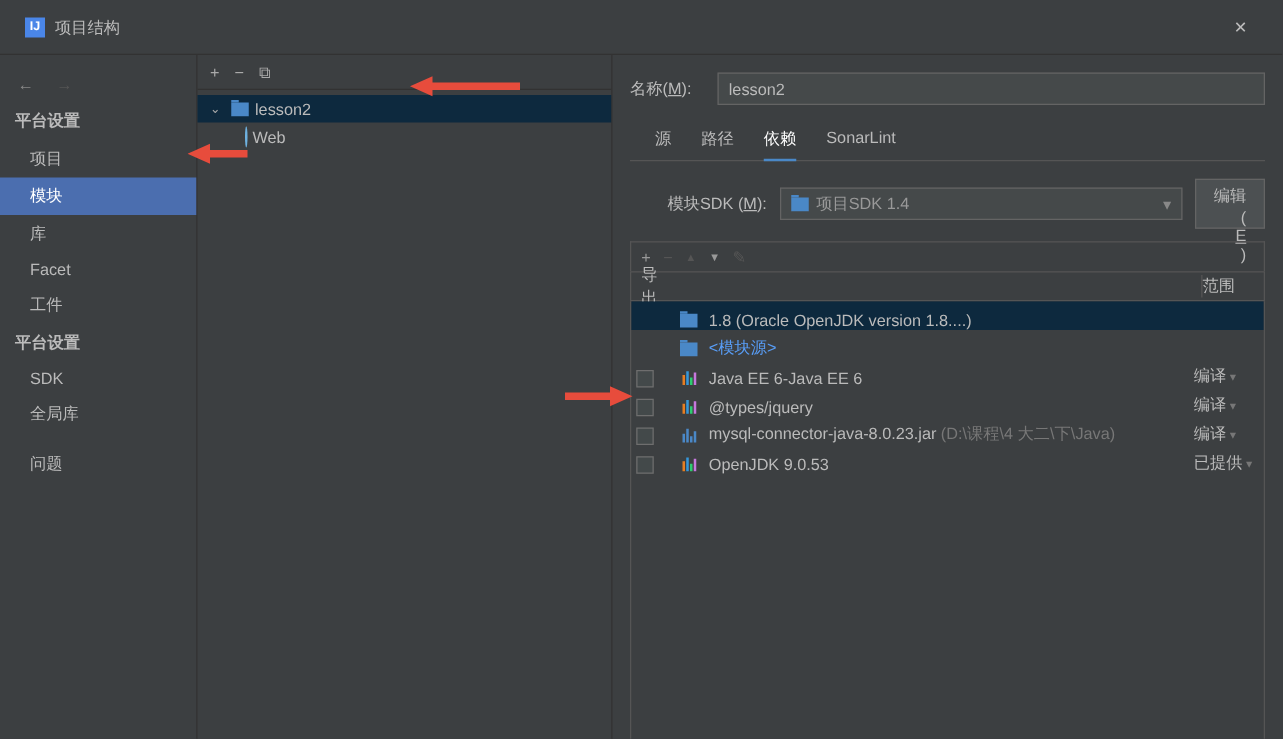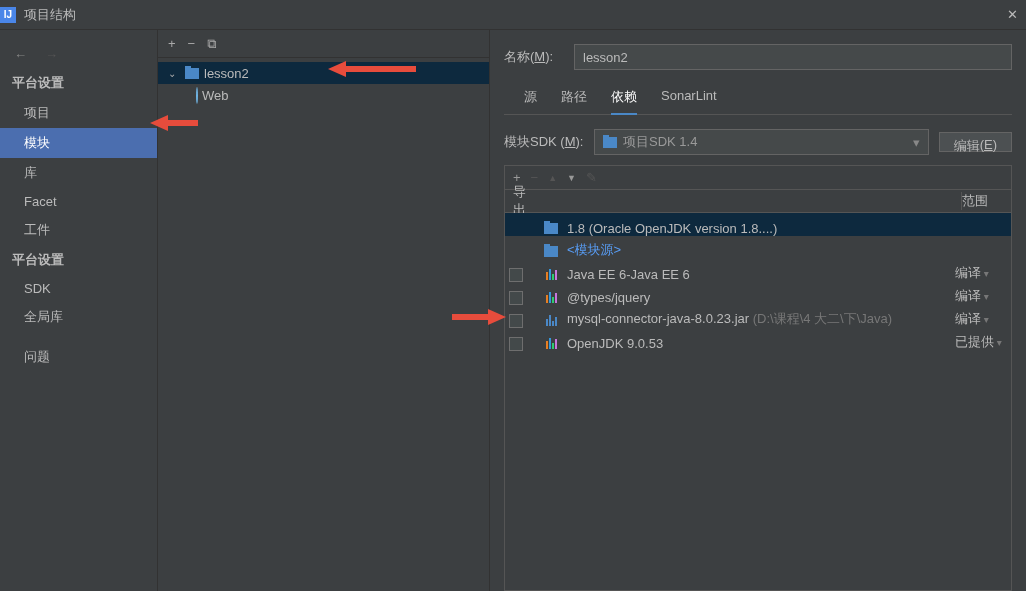--- a/index.html
+++ b/index.html
@@ -1,17 +1,17 @@
 <!DOCTYPE html>
 <html><head>
   <meta charset="utf-8">
   <style>
     * { margin: 0; padding: 0; box-sizing: border-box; font-family: "Microsoft YaHei", "Segoe UI", sans-serif; font-size: 13px; }
     body { background: #3c3f41; color: #bbbbbb; width: 1026px; height: 591px; overflow: hidden; position: relative; }
-    .titlebar { height: 30px; background: #3c3f41; border-bottom: 1px solid #323232; display: flex; align-items: center; padding: 0 0; justify-content: center; }
+    .titlebar { height: 44px; background: #3c3f41; border-bottom: 1px solid #323232; display: flex; align-items: center; padding: 0 20px; justify-content: center; }
     .titlebar .app-icon { width: 16px; height: 16px; background: #4a86e8; margin-right: 8px; display: inline-flex; align-items: center; justify-content: center; color: #fff; font-size: 10px; font-weight: bold; }
     .titlebar .title { color: #bbb; }
     .titlebar .spacer { flex: 1; }
     .titlebar .close { color: #bbb; cursor: pointer; padding: 4px 8px; }
     .navbar { height: 30px; display: flex; align-items: center; padding: 0 10px; gap: 10px; }
     .navbar .navbtn { color: #888; cursor: pointer; padding: 4px; }
     .main { display: flex; height: calc(591px - 30px); }
     .leftnav { width: 158px; height: 100%; border-right: 1px solid #323232; padding-top: 8px; }
     .leftnav .section-header { padding: 6px 12px; color: #bbb; font-weight: bold; }
     .leftnav .nav-item { padding: 6px 12px 6px 24px; cursor: pointer; color: #bbb; }
@@ -28,24 +28,24 @@
     .rightpanel { flex: 1; height: 100%; padding: 14px 14px 0 14px; display: flex; flex-direction: column; }
     .formrow { display: flex; align-items: center; gap: 10px; margin-bottom: 14px; }
     .formrow label { color: #bbb; min-width: 60px; }
     .formrow label u { text-decoration: underline; }
     .formrow input[type="text"] { flex: 1; background: #45494a; border: 1px solid #646464; color: #bbb; padding: 4px 8px; height: 26px; }
     .tabs { display: flex; gap: 24px; padding-left: 20px; border-bottom: 1px solid #555; margin-bottom: 14px; }
     .tabs .tab { color: #bbb; padding: 4px 0 8px 0; cursor: pointer; position: relative; }
     .tabs .tab.active { color: #fff; }
     .tabs .tab.active::after { content: ''; position: absolute; bottom: -1px; left: 0; right: 0; height: 2px; background: #4a88c7; }
     .sdkrow { display: flex; align-items: center; gap: 10px; margin-bottom: 10px; }
-    .sdkrow label { min-width: 80px; }
+    .sdkrow label { min-width: 80px; margin-left: 30px; }
     .sdkselect { flex: 1; background: #45494a; border: 1px solid #646464; color: #999; padding: 4px 8px; height: 26px; display: flex; align-items: center; gap: 6px; cursor: pointer; position: relative; }
     .sdkselect::after { content: '▾'; position: absolute; right: 8px; color: #888; }
-    .btn { background: #4c5052; border: 1px solid #646464; color: #bbb; padding: 4px 14px; height: 20px; cursor: pointer; display: inline-flex; align-items: flex-start; }
+    .btn { background: #4c5052; border: 1px solid #646464; color: #bbb; padding: 4px 14px; height: 40px; cursor: pointer; display: inline-flex; align-items: flex-end; flex-direction: column; }
     .deptoolbar { height: 24px; border: 1px solid #555; border-bottom: none; display: flex; align-items: center; gap: 10px; padding: 0 8px; }
     .deptoolbar span { color: #999; cursor: pointer; }
     .deptoolbar span.disabled { color: #555; cursor: default; }
     .depheader { height: 24px; background: #3c3f41; border: 1px solid #555; display: flex; align-items: center; }
     .depheader .col-export { width: 30px; padding-left: 8px; color: #bbb; }
     .depheader .col-name { flex: 1; color: #bbb; border-left: 1px solid #555; padding-left: 8px; }
     .depheader .col-scope { width: 50px; color: #bbb; border-left: 1px solid #555; }
     .deplist { border: 1px solid #555; border-top: none; flex: 1; overflow: auto; }
     .deprow { height: 23px; display: flex; align-items: flex-end; padding: 0 4px; gap: 8px; cursor: pointer; }
     .deprow.selected { background: #0d293e; }

